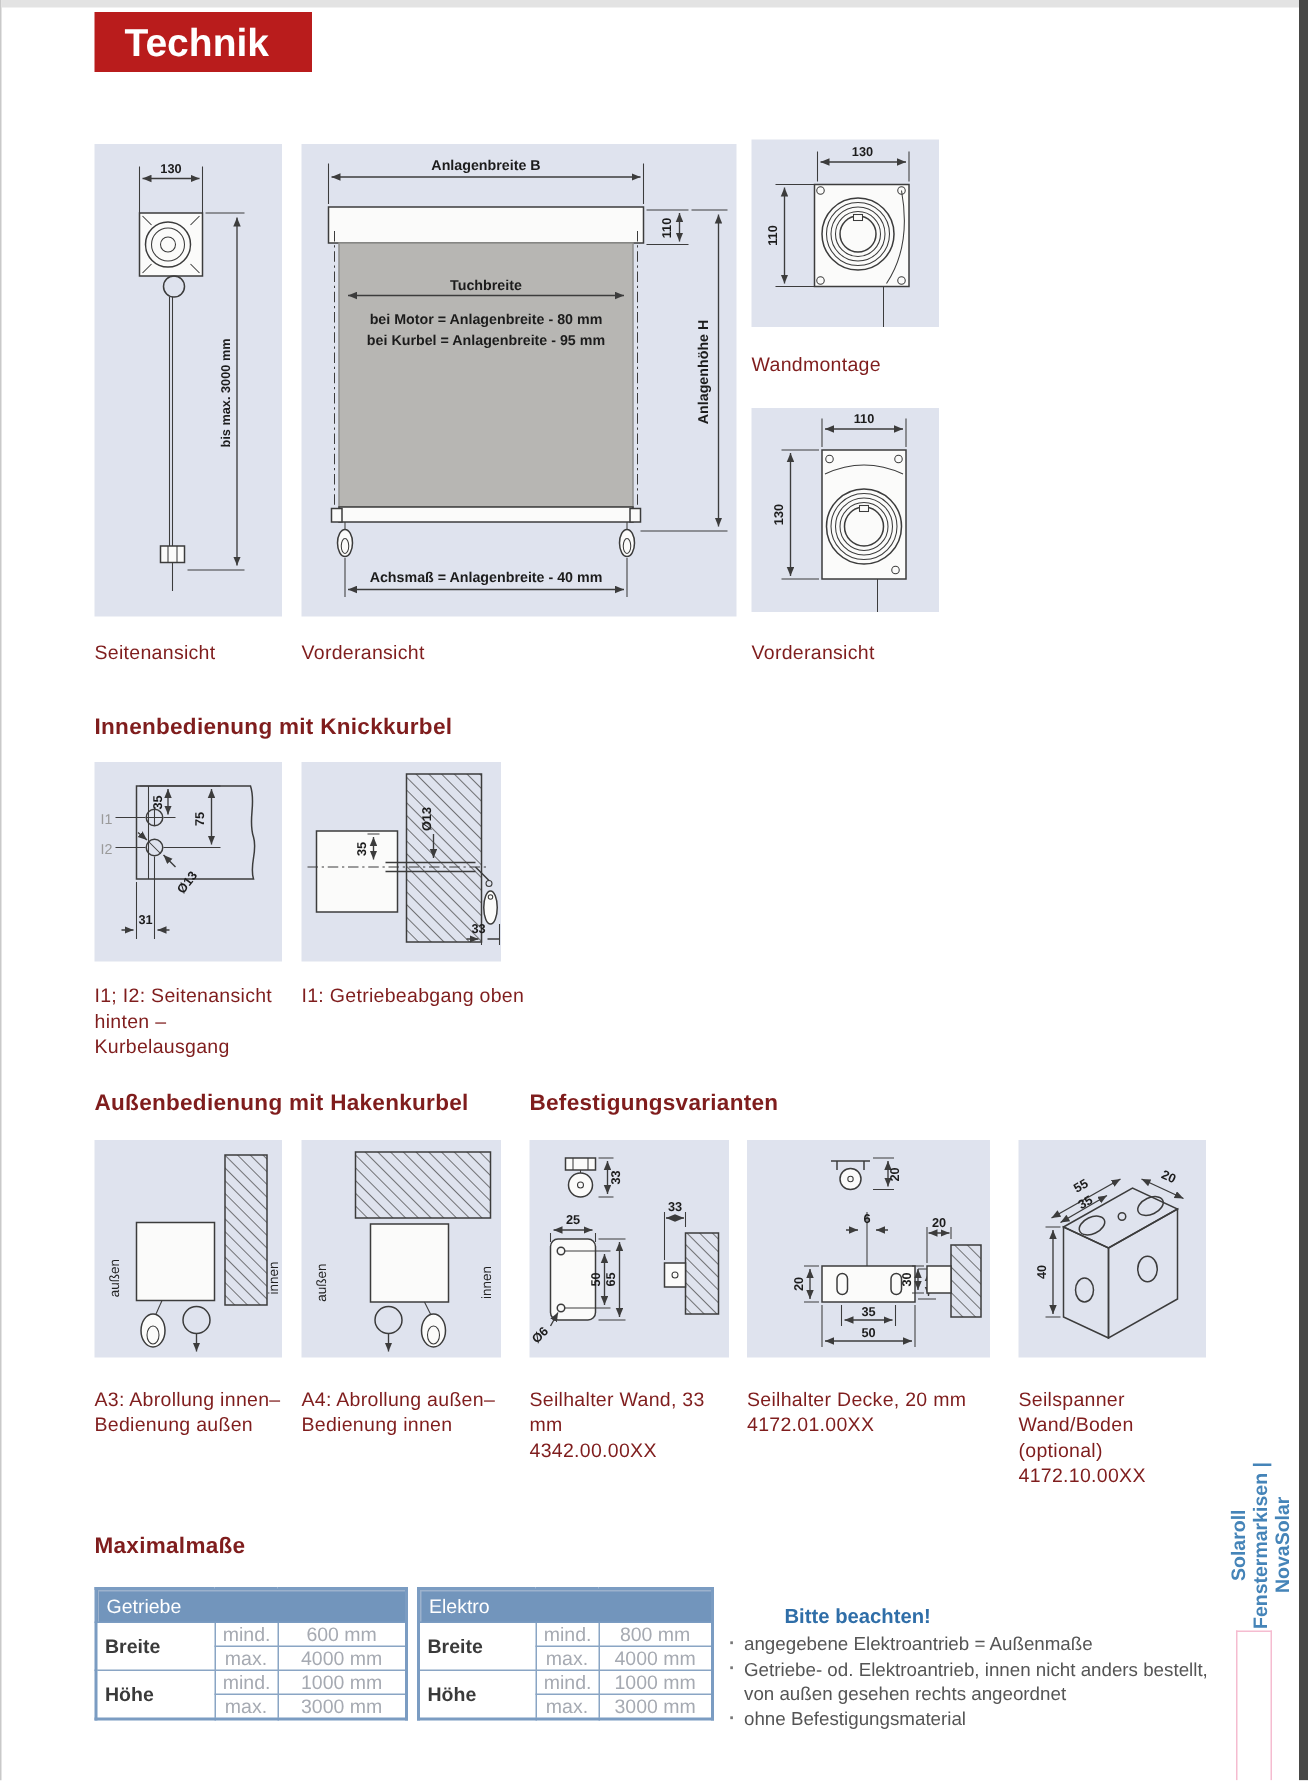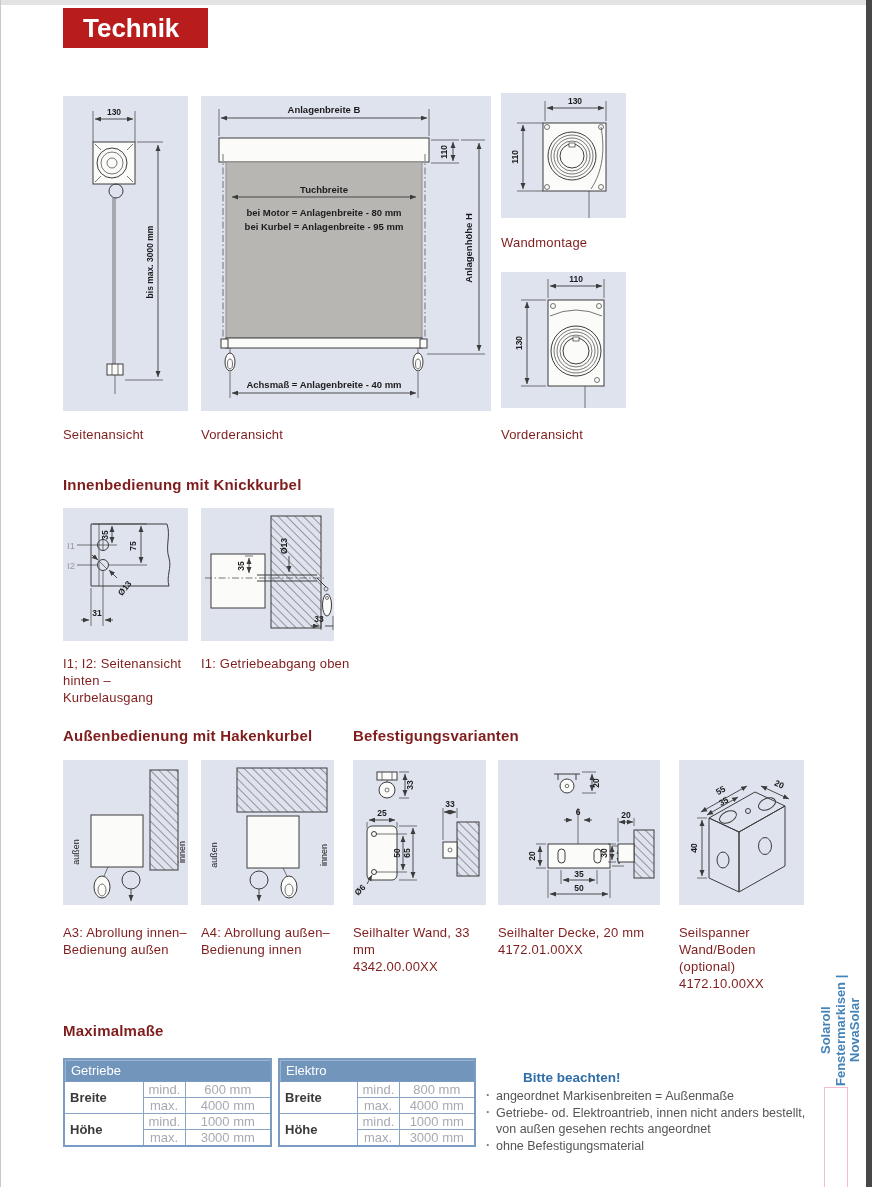--- a/index.html
+++ b/index.html
@@ -481,19 +481,19 @@
       </tr>
       <tr>
         <td class="mm">max.</td>
         <td class="val">3000 mm</td>
       </tr>
     </tbody>
   </table>
 
   <div class="notes" style="left:485px;top:1070px">
     <div class="nh">Bitte beachten!</div>
-    <div class="nitem">angeordnet Markisenbreiten = Außenmaße</div>
+    <div class="nitem">angegebene Elektroantrieb = Außenmaße</div>
     <div class="nitem">Getriebe- od. Elektroantrieb, innen nicht anders bestellt, von außen gesehen rechts angeordnet</div>
     <div class="nitem">ohne Befestigungsmaterial</div>
   </div>
 
   <div class="pinkbox"></div>
 </div>
 
 </body></html>

